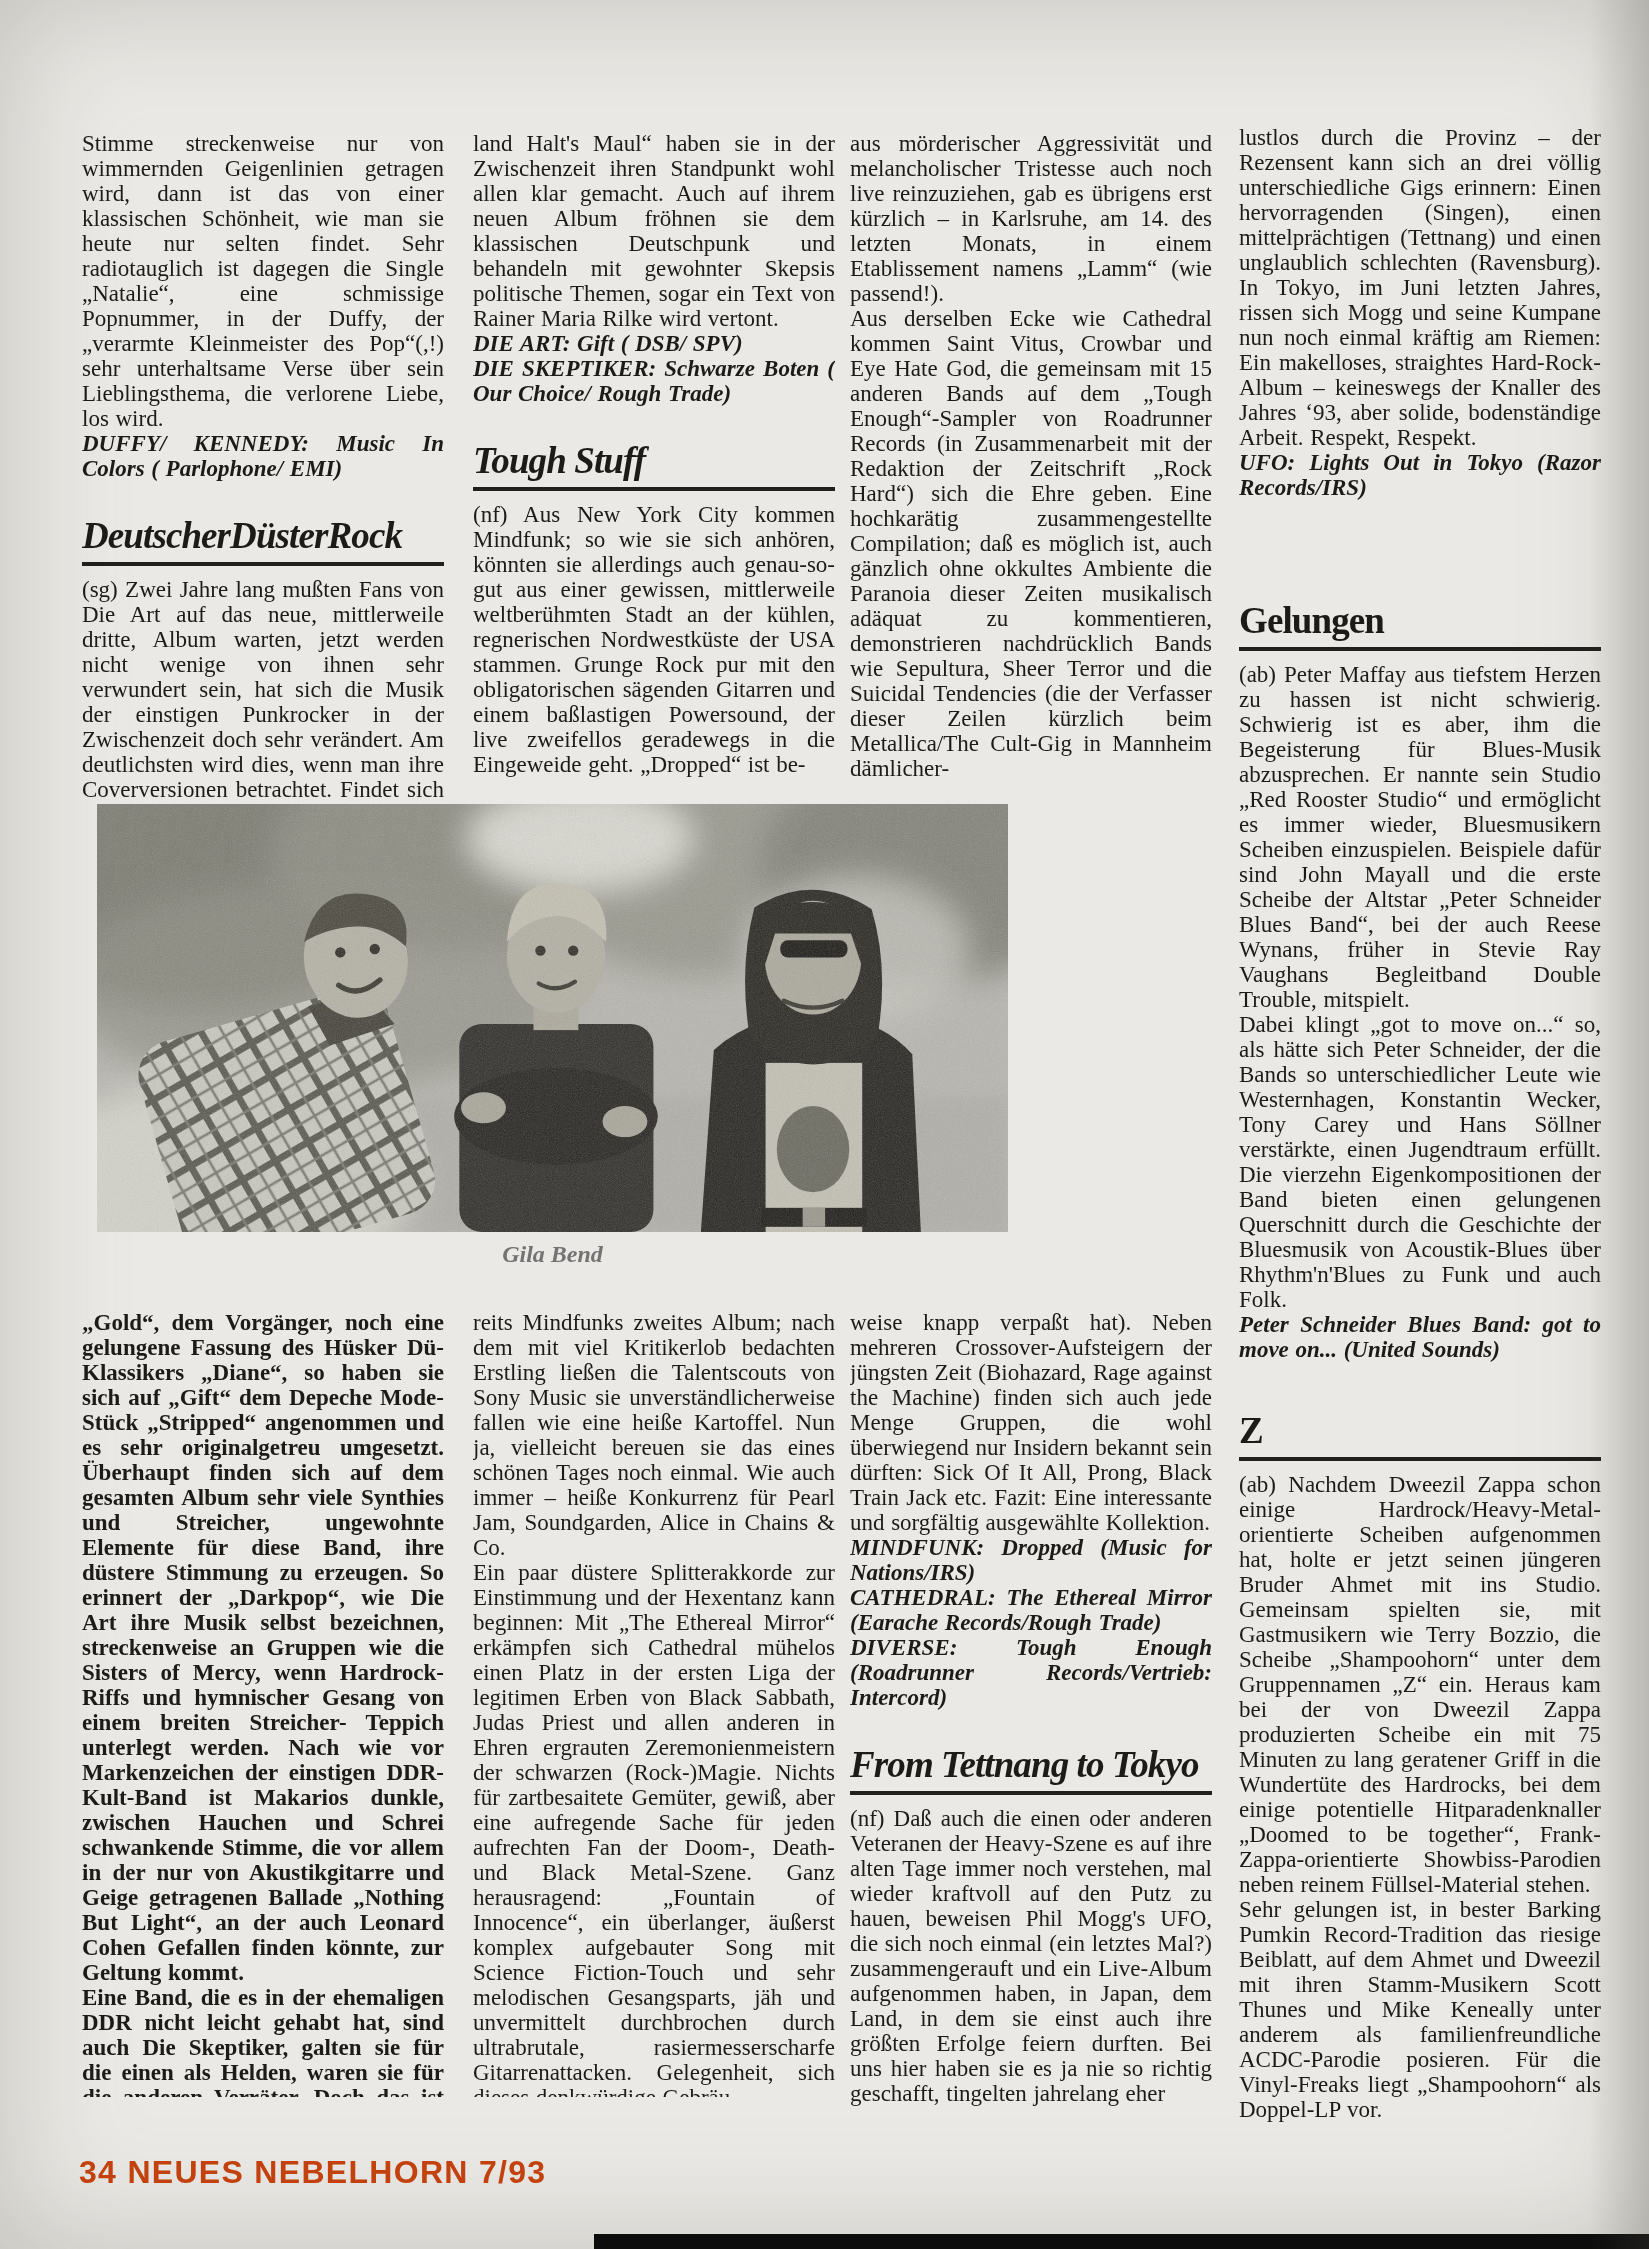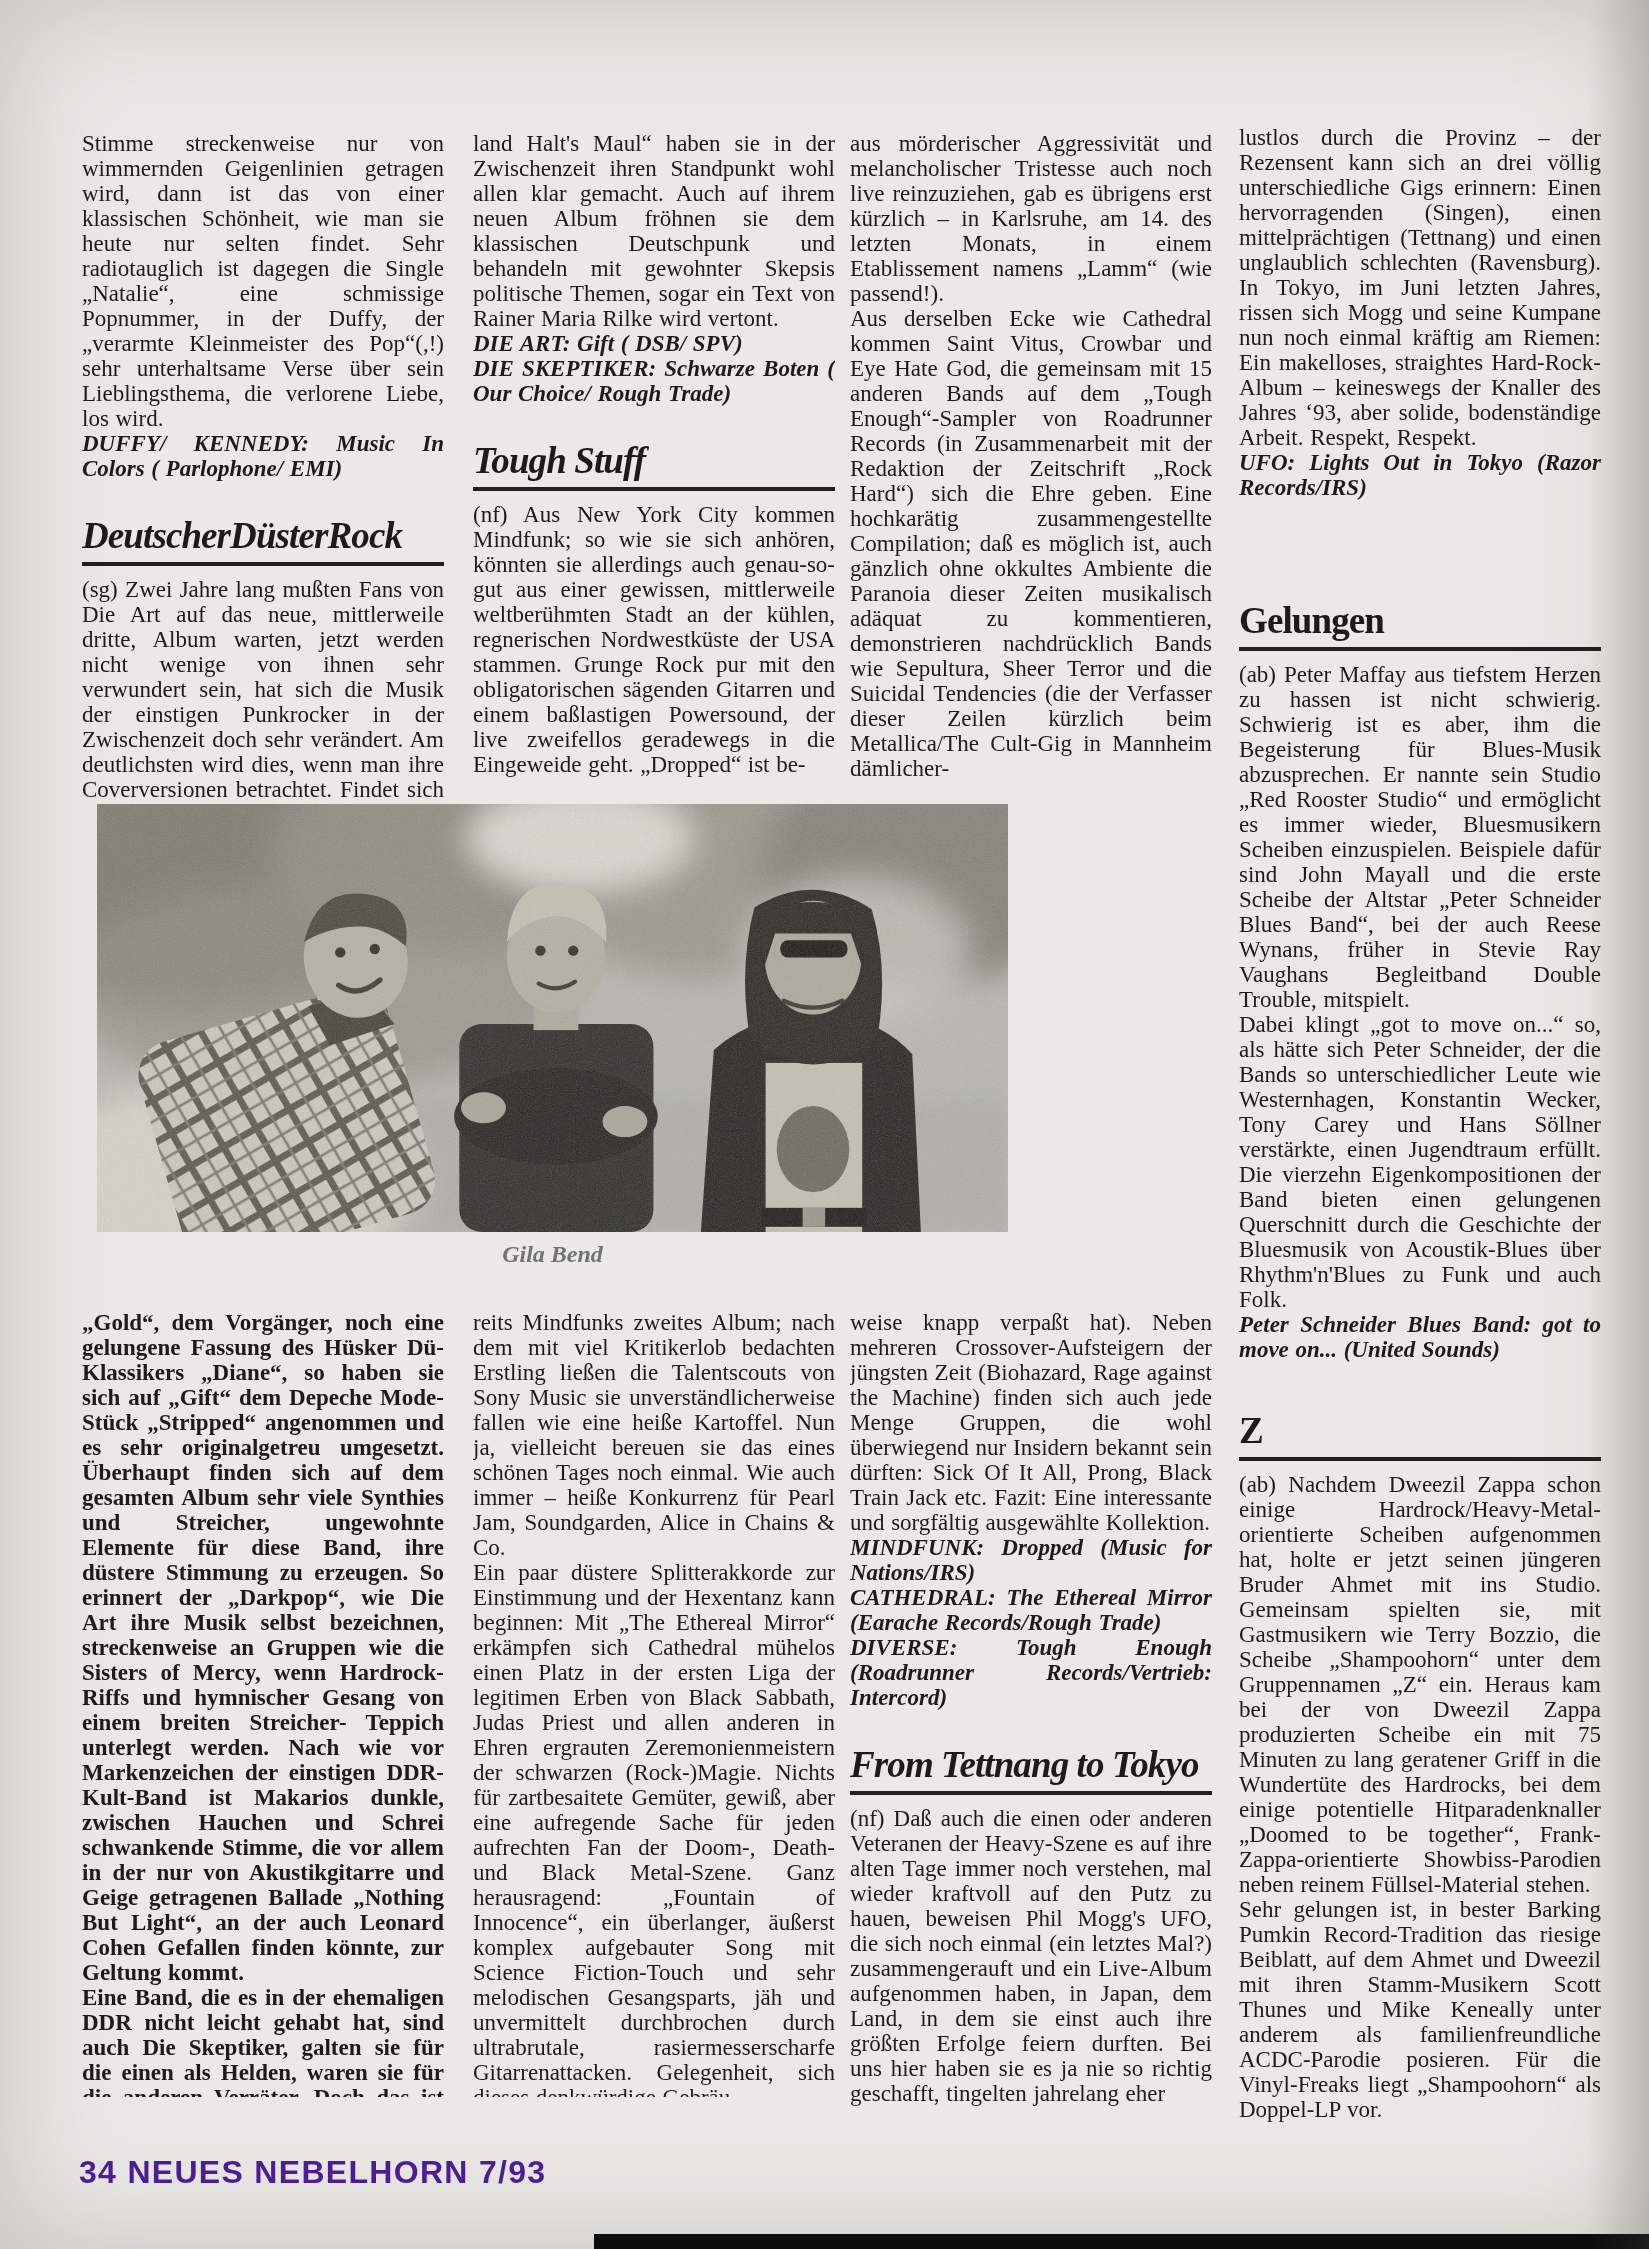--- a/index.html
+++ b/index.html
@@ -32,21 +32,21 @@
     background:#b7b6af;overflow:hidden;
   }
   .photo svg{display:block;width:100%;height:100%;}
   .photo-caption{
     position:absolute;left:97px;top:1241px;width:911px;
     text-align:center;font-style:italic;font-weight:700;font-size:24px;color:#737373;
   }
   .footer{
     position:absolute;left:79px;top:2154px;
     font-family:"Liberation Sans", sans-serif;font-weight:700;
-    font-size:32px;letter-spacing:1.3px;color:#4c1d95;
+    font-size:32px;letter-spacing:1.3px;color:#c2410c;
   }
   .scan-bar{
     position:absolute;left:594px;top:2234px;width:1055px;height:15.5px;background:#0c0c0c;
   }
   .edge-shade{
     position:absolute;right:0;top:0;width:60px;height:100%;
     background:linear-gradient(to right, rgba(0,0,0,0), rgba(90,88,80,0.22));
     pointer-events:none;
   }
 </style>

